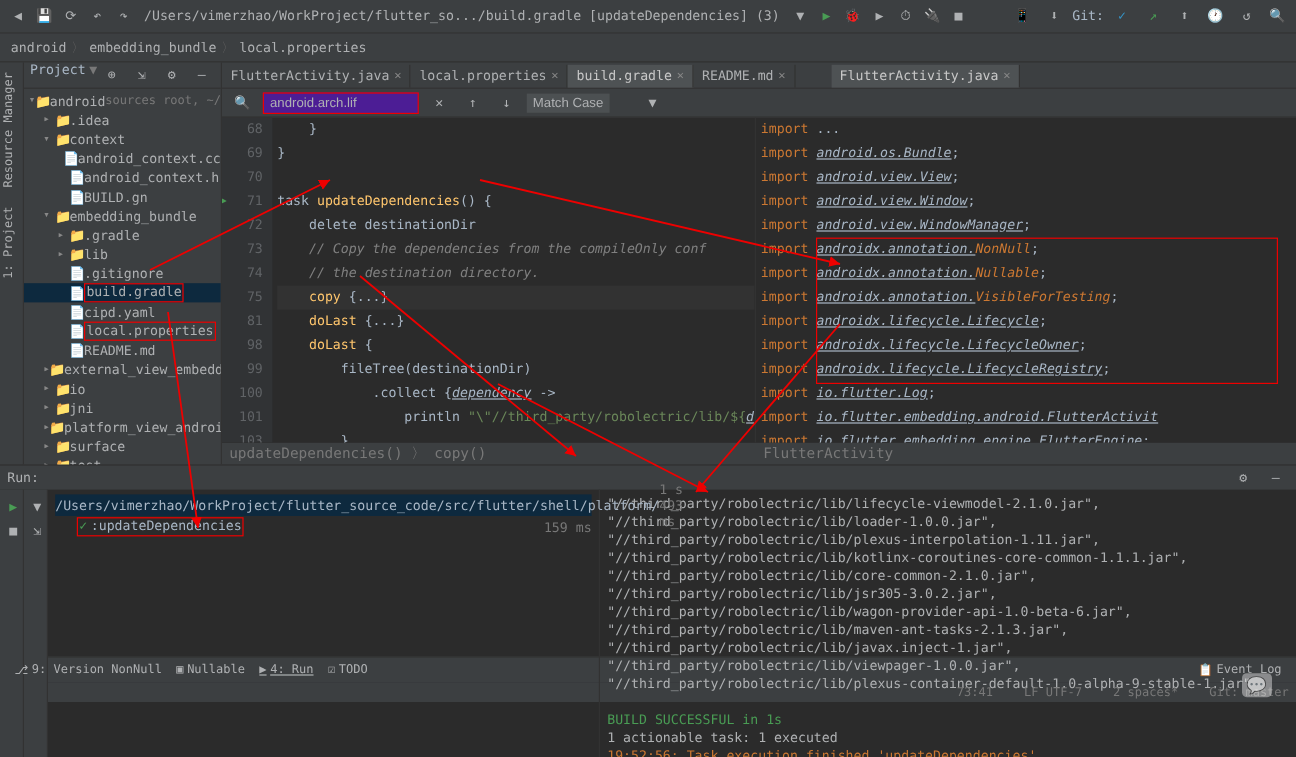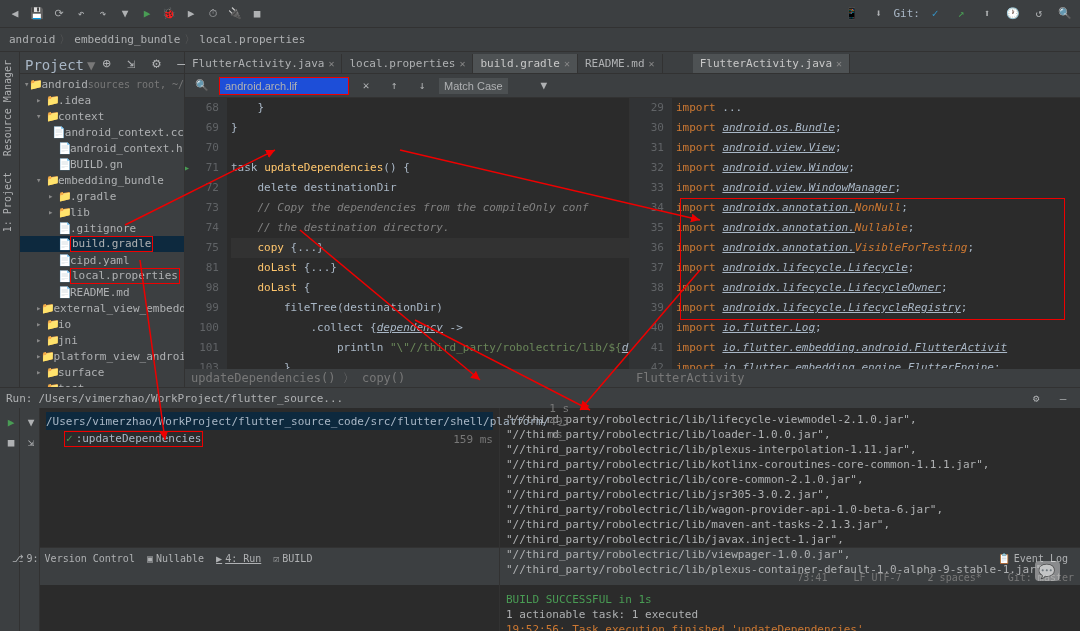--- a/index.html
+++ b/index.html
@@ -9,35 +9,35 @@
 .tb-path { color: #afb1b3; padding: 0 6px; flex: 0 0 auto; white-space: nowrap; overflow: hidden; }
 .tb-btn-green { color: #499c54; }
 .tb-right { margin-left: auto; display: flex; align-items: center; gap: 4px; }
 .nav-bar { height: 24px; background: #3c3f41; display: flex; align-items: center; padding: 0 6px; border-bottom: 1px solid #323232; font-size: 11px; color: #afb1b3; }
 .nav-item { padding: 0 3px; }
 .nav-sep { color: #5e5e5e; padding: 0 1px; }
 .main-wrap { display: flex; height: 335px; }
 .left-rail { width: 20px; background: #3c3f41; border-right: 1px solid #323232; }
 .rail-lbl { writing-mode: vertical-rl; transform: rotate(180deg); font-size: 10px; color: #afb1b3; padding: 8px 2px; white-space: nowrap; }
 .proj-panel { width: 165px; background: #3c3f41; border-right: 1px solid #323232; display: flex; flex-direction: column; }
-.proj-hdr { height: 22px; display: flex; align-items: flex-end; padding: 0 5px; border-bottom: 1px solid #323232; font-size: 14px; }
+.proj-hdr { height: 22px; display: flex; align-items: flex-start; padding: 0 5px; border-bottom: 1px solid #323232; font-size: 11px; }
 .proj-hdr-icons { margin-left: auto; display: flex; gap: 3px; color: #afb1b3; }
 .tree { flex: 1; overflow: hidden; font-size: 11px; padding-top: 2px; }
 .tree-row { display: flex; align-items: center; height: 16px; padding-left: 4px; white-space: nowrap; color: #afb1b3; }
 .tree-row.sel { background: #0d293e; }
 .tree-row .arrow { width: 10px; display: inline-block; color: #888; font-size: 9px; }
 .file-ico { width: 10px; display: inline-block; margin-right: 2px; }
 .box-hl { border: 1px solid #e00; padding: 0 1px; line-height: 14px; }
 .editor-wrap { flex: 1; display: flex; flex-direction: column; background: #2b2b2b; }
 .tabs { height: 22px; background: #3c3f41; display: flex; align-items: flex-end; border-bottom: 1px solid #323232; font-size: 11px; }
 .tab { padding: 3px 7px; display: flex; align-items: center; gap: 4px; color: #afb1b3; border-right: 1px solid #323232; cursor: pointer; white-space: nowrap; }
 .tab.active { background: #4e5254; color: #c8c8c8; }
 .tab-x { color: #888; font-size: 10px; }
 .find-bar { height: 24px; background: #3c3f41; display: flex; align-items: center; padding: 0 6px; gap: 6px; border-bottom: 1px solid #323232; font-size: 11px; }
-.find-input { background: #1d4ed8; border: 1px solid #e00; color: #afb1b3; padding: 2px 5px; width: 130px; font-size: 11px; }
+.find-input { background: #4c1d95; border: 1px solid #e00; color: #afb1b3; padding: 2px 5px; width: 130px; font-size: 11px; }
 .find-btn { background: #4c5052; border: none; color: #afb1b3; padding: 2px 5px; font-size: 11px; }
 .code-split { display: flex; flex: 1; overflow: hidden; }
 .code-pane { flex: 1; display: flex; overflow: hidden; position: relative; }
 .gutter { width: 42px; background: #313335; text-align: right; padding-right: 8px; color: #606366; font-size: 11px; line-height: 20px; user-select: none; }
 .gutter-line { height: 20px; position: relative; }
 .play-ico { position: absolute; left: -2px; color: #499c54; font-size: 10px; }
 .code { flex: 1; font-size: 11px; line-height: 20px; padding-left: 4px; white-space: pre; overflow: hidden; }
 .code-line { height: 20px; }
 .code-line.caret { background: #323232; }
 .kw { color: #cc7832; }
@@ -68,20 +68,21 @@
 </style>
 </head>
 <body>
 
 <div class="toolbar">
   <span class="tb-icon">◀</span>
   <span class="tb-icon">💾</span>
   <span class="tb-icon">⟳</span>
   <span class="tb-icon">↶</span>
   <span class="tb-icon">↷</span>
+  <span class="tb-path">/Users/vimerzhao/WorkProject/flutter_so.../build.gradle [updateDependencies] (3)</span>
   <span class="tb-icon">▼</span>
   <span class="tb-icon tb-btn-green">▶</span>
   <span class="tb-icon">🐞</span>
   <span class="tb-icon">▶</span>
   <span class="tb-icon">⏱</span>
   <span class="tb-icon">🔌</span>
   <span class="tb-icon">■</span>
   <div class="tb-right">
     <span class="tb-icon">📱</span>
     <span class="tb-icon">⬇</span>
@@ -209,52 +210,35 @@
             <div class="gutter-line">98</div>
             <div class="gutter-line">99</div>
             <div class="gutter-line">100</div>
             <div class="gutter-line">101</div>
             <div class="gutter-line">103</div>
           </div>
         <div class="code" id="code-left"><div class="code-line">    }</div><div class="code-line">}</div><div class="code-line"></div><div class="code-line">task <span class="fn">updateDependencies</span>() {</div><div class="code-line">    delete destinationDir</div><div class="code-line">    <span class="cmt">// Copy the dependencies from the compileOnly conf</span></div><div class="code-line">    <span class="cmt">// the destination directory.</span></div><div class="code-line caret">    <span class="fn">copy</span> {...}</div><div class="code-line">    <span class="fn">doLast</span> {...}</div><div class="code-line">    <span class="fn">doLast</span> {</div><div class="code-line">        fileTree(destinationDir)</div><div class="code-line">            .collect {<span class="pkg">dependency</span> -&gt;</div><div class="code-line">                println <span class="str">"\"//third_party/robolectric/lib/${<span class="pkg">d</span></span></div><div class="code-line">        }</div></div>
       </div>
 
       <div class="code-pane">
-        <div class="gutter" id="gutter-right">
-            <div class="gutter-line">29</div>
-            <div class="gutter-line">30</div>
-            <div class="gutter-line">31</div>
-            <div class="gutter-line">32</div>
-            <div class="gutter-line">33</div>
-            <div class="gutter-line">34</div>
-            <div class="gutter-line">35</div>
-            <div class="gutter-line">36</div>
-            <div class="gutter-line">37</div>
-            <div class="gutter-line">38</div>
-            <div class="gutter-line">39</div>
-            <div class="gutter-line">40</div>
-            <div class="gutter-line">41</div>
-            <div class="gutter-line">42</div>
-          </div>
         <div class="code" id="code-right"><div class="code-line"><span class="kw">import</span> ...</div><div class="code-line"><span class="kw">import</span> <span class="pkg">android.os.Bundle</span>;</div><div class="code-line"><span class="kw">import</span> <span class="pkg">android.view.View</span>;</div><div class="code-line"><span class="kw">import</span> <span class="pkg">android.view.Window</span>;</div><div class="code-line"><span class="kw">import</span> <span class="pkg">android.view.WindowManager</span>;</div><div class="code-line"><span class="kw">import</span> <span class="pkg">androidx.annotation.</span><span class="cls">NonNull</span>;</div><div class="code-line"><span class="kw">import</span> <span class="pkg">androidx.annotation.</span><span class="cls">Nullable</span>;</div><div class="code-line"><span class="kw">import</span> <span class="pkg">androidx.annotation.</span><span class="cls">VisibleForTesting</span>;</div><div class="code-line"><span class="kw">import</span> <span class="pkg">androidx.lifecycle.Lifecycle</span>;</div><div class="code-line"><span class="kw">import</span> <span class="pkg">androidx.lifecycle.LifecycleOwner</span>;</div><div class="code-line"><span class="kw">import</span> <span class="pkg">androidx.lifecycle.LifecycleRegistry</span>;</div><div class="code-line"><span class="kw">import</span> <span class="pkg">io.flutter.Log</span>;</div><div class="code-line"><span class="kw">import</span> <span class="pkg">io.flutter.embedding.android.FlutterActivit</span></div><div class="code-line"><span class="kw">import</span> <span class="pkg">io.flutter.embedding.engine.FlutterEngine</span>;</div></div>
         <div class="hl-box" style="left:50px;top:100px;width:385px;height:122px"></div>
       </div>
     </div>
 
     <div class="breadcrumb-bar">
       <span style="flex:0 0 445px">updateDependencies() 〉 copy()</span>
       <span>FlutterActivity</span>
     </div>
   </div>
 </div>
 
 <div class="run-panel">
   <div class="run-hdr">
     <span style="color:#afb1b3">Run:</span>
-    <span style="padding:0 6px">/Users/vimerzhao/WorkProject/flutter_source...</span>
     <div class="run-hdr-icons">
       <span class="tb-icon">⚙</span>
       <span class="tb-icon">—</span>
     </div>
   </div>
   <div class="run-body">
     <div style="width:20px;background:#3c3f41;border-right:1px solid #323232;padding-top:4px">
       <span class="tb-icon tb-btn-green">▶</span>
       <span class="tb-icon">■</span>
     </div>
@@ -277,33 +261,33 @@
         </div>
       </div>
     </div>
     <div class="run-out" id="run-output"><div>"//third_party/robolectric/lib/lifecycle-viewmodel-2.1.0.jar",</div><div>"//third_party/robolectric/lib/loader-1.0.0.jar",</div><div>"//third_party/robolectric/lib/plexus-interpolation-1.11.jar",</div><div>"//third_party/robolectric/lib/kotlinx-coroutines-core-common-1.1.1.jar",</div><div>"//third_party/robolectric/lib/core-common-2.1.0.jar",</div><div>"//third_party/robolectric/lib/jsr305-3.0.2.jar",</div><div>"//third_party/robolectric/lib/wagon-provider-api-1.0-beta-6.jar",</div><div>"//third_party/robolectric/lib/maven-ant-tasks-2.1.3.jar",</div><div>"//third_party/robolectric/lib/javax.inject-1.jar",</div><div>"//third_party/robolectric/lib/viewpager-1.0.0.jar",</div><div>"//third_party/robolectric/lib/plexus-container-default-1.0-alpha-9-stable-1.jar"</div><br><span style="color:#499c54">BUILD SUCCESSFUL in 1s</span><br>1 actionable task: 1 executed<br><span style="color:#cc7832">19:52:56: Task execution finished 'updateDependencies'.</span></div>
   </div>
 </div>
 
 <div class="status-bar">
   <span class="status-tab">
       <span>⎇</span>
-      <span>9: Version Control</span>
+      <span>9: Version NonNull</span>
     </span>
   <span class="status-tab">
       <span>▣</span>
       <span>Nullable</span>
     </span>
   <span class="status-tab active">
       <span>▶</span>
       <span>4: Run</span>
     </span>
   <span class="status-tab">
       <span>☑</span>
-      <span>BUILD</span>
+      <span>TODO</span>
     </span>
   <div class="status-right">
     <span class="status-tab">
         <span>📋</span>
         <span>Event Log</span>
       </span>
   </div>
 </div>
 
 <div class="bottom-bar">

